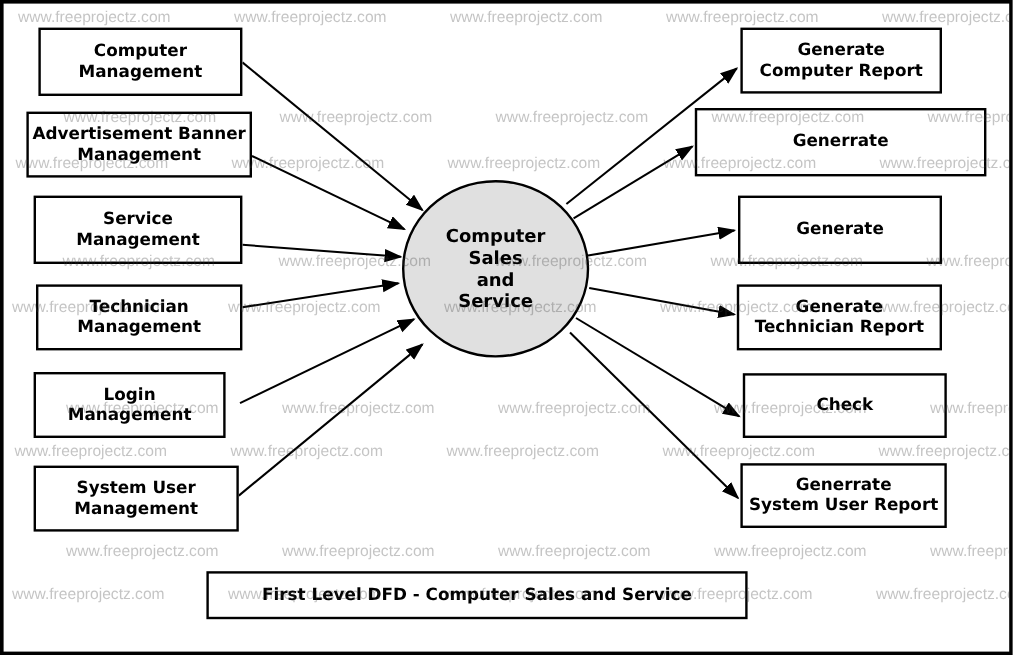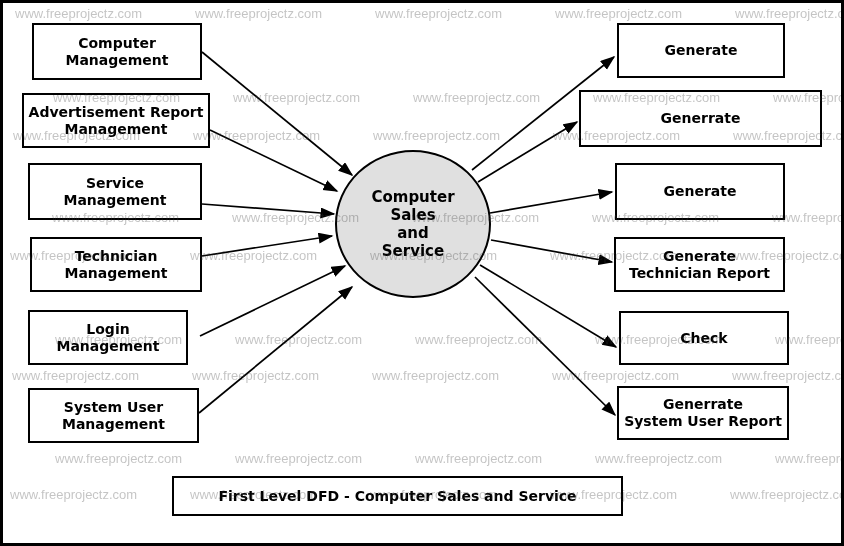--- a/index.html
+++ b/index.html
@@ -112,21 +112,21 @@
     <line x1="491" y1="240" x2="612" y2="262" stroke="#000" stroke-width="1.7" marker-end="url(#ah)"></line>
     <line x1="480" y1="265" x2="616" y2="347" stroke="#000" stroke-width="1.7" marker-end="url(#ah)"></line>
     <line x1="475" y1="277" x2="615" y2="415" stroke="#000" stroke-width="1.7" marker-end="url(#ah)"></line>
   </svg>
 
   <div class="node" style="left:32px;top:23px;width:170px;height:57px">
     <span class="bl">Computer</span>
     <span class="bl">Management</span>
   </div>
   <div class="node" style="left:22px;top:93px;width:188px;height:55px">
-    <span class="bl">Advertisement Report</span>
+    <span class="bl">Advertisement Banner</span>
     <span class="bl">Management</span>
   </div>
   <div class="node" style="left:28px;top:163px;width:174px;height:57px">
     <span class="bl">Service</span>
     <span class="bl">Management</span>
   </div>
   <div class="node" style="left:30px;top:237px;width:172px;height:55px">
     <span class="bl">Technician</span>
     <span class="bl">Management</span>
   </div>
@@ -141,20 +141,21 @@
 
   <div class="process" id="process-circle" style="left: 335px; top: 150px; width: 156px; height: 148px; background: rgb(224, 224, 224);">
     <span class="bl">Computer</span>
     <span class="bl">Sales</span>
     <span class="bl">and</span>
     <span class="bl">Service</span>
   </div>
 
   <div class="node" style="left:617px;top:23px;width:168px;height:55px">
     <span class="bl">Generate</span>
+    <span class="bl">Computer Report</span>
   </div>
   <div class="node" style="left:579px;top:90px;width:243px;height:57px">
     <span class="bl">Generrate</span>
   </div>
   <div class="node" style="left:615px;top:163px;width:170px;height:57px">
     <span class="bl">Generate</span>
   </div>
   <div class="node" style="left:614px;top:237px;width:171px;height:55px">
     <span class="bl">Generate</span>
     <span class="bl">Technician Report</span>

